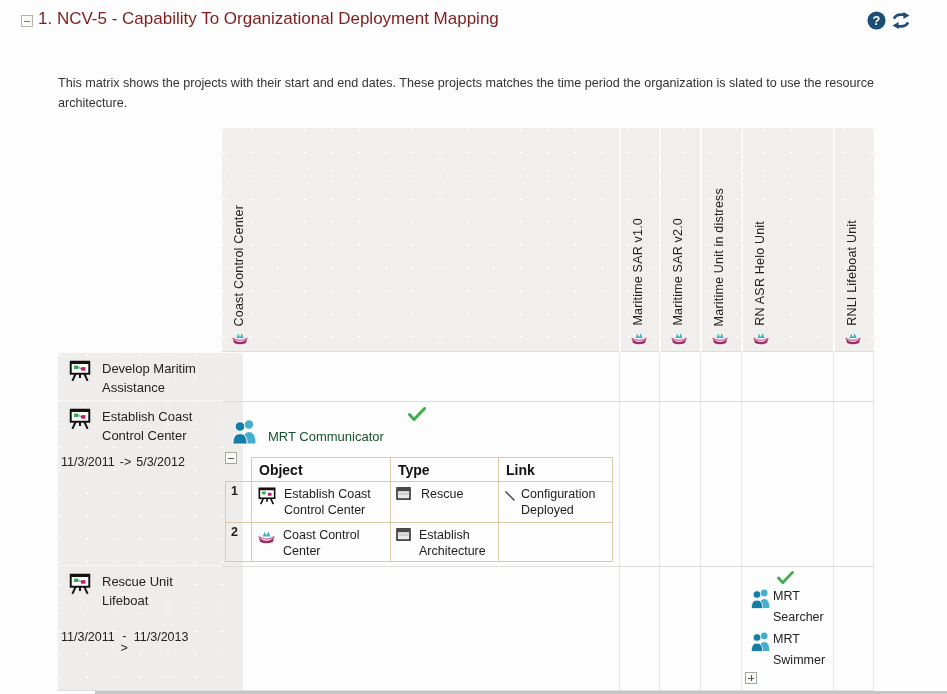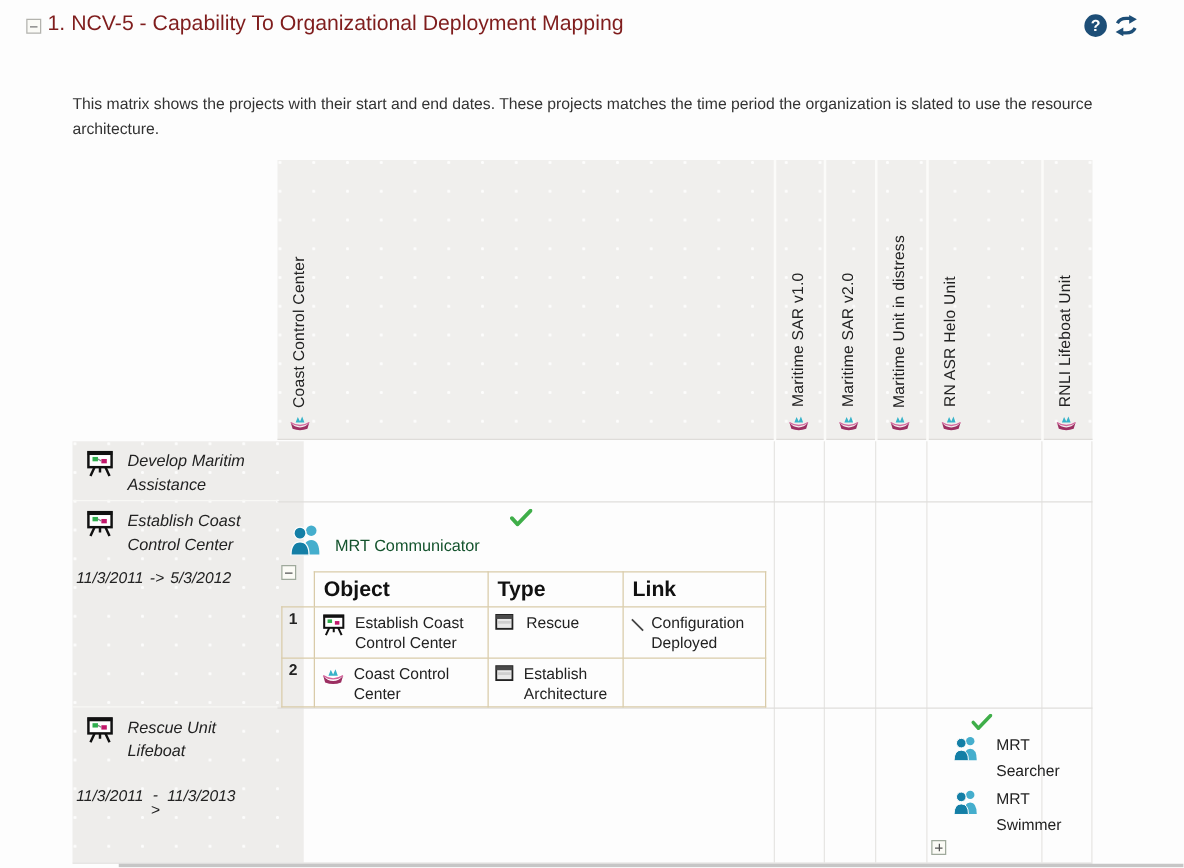--- a/index.html
+++ b/index.html
@@ -25,21 +25,21 @@
   .band{position:absolute;left:222px;top:128px;width:652px;height:224px;box-sizing:border-box;
         border-bottom:1px solid #dedcd9;}
   .colhead{position:absolute;top:0;height:224px;box-sizing:border-box;display:flex;flex-direction:column;
            justify-content:flex-end;align-items:flex-start;padding:0 0 7px 9px;}
   .colhead.sep{border-left:2px solid #fbfbf9;}
   .vlabel{writing-mode:vertical-rl;transform:rotate(180deg);font-size:12.5px;color:#222;
           letter-spacing:.2px;margin-bottom:5px;margin-left:1px;white-space:nowrap;}
   .colhead svg{display:block;}
 
   
-  .rowheadcol{position:absolute;left:58px;top:353px;width:185px;height:337px;background-color:#eeedeb;font-style:italic;}
+  .rowheadcol{position:absolute;left:58px;top:353px;width:185px;height:337px;background-color:#eeedeb;}
   .rh-block{position:absolute;left:0;width:164px;box-sizing:border-box;border-bottom:1px solid #f8f8f5;}
   .rh-row{display:flex;gap:10px;padding:6px 4px 0 10px;align-items:flex-start;}
   .rh-row svg{flex:0 0 24px;margin-top:1px;}
   .rh-label{font-size:13px;line-height:19px;color:#222;width:104px;}
   .rh-dates{display:flex;align-items:flex-start;gap:5px;font-size:12.5px;color:#222;margin-left:3px;}
   .arrow-wrap{display:inline-block;width:9px;word-break:break-all;line-height:12px;text-align:center;font-size:12.5px;}
 
   
   .vline{position:absolute;top:353px;height:337px;width:1px;background:#e7e6e4;}
   .hline{position:absolute;height:1px;background:#dfdedb;}
@@ -51,37 +51,37 @@
   .cell-comm .people{position:absolute;left:8px;top:16px;}
   .org-label{position:absolute;left:46px;top:27px;font-size:13px;color:#14532d;white-space:nowrap;}
   .toggle{position:absolute;width:12px;height:12px;box-sizing:border-box;border:1px solid #9fa99c;
           background:#fbfbf6;cursor:pointer;}
   .toggle .h{position:absolute;left:2px;right:2px;top:5px;height:1px;background:#555;}
   .toggle .v{position:absolute;top:2px;bottom:2px;left:5px;width:1px;background:#555;}
   .cell-comm .toggle{left:3px;top:50px;}
 
   table.obj-table{position:absolute;left:3px;top:55px;width:387px;border-collapse:collapse;table-layout:fixed;}
   table.obj-table th, table.obj-table td{border:1px solid #d9cba9;padding:2px 5px;text-align:left;vertical-align:top;}
-  table.obj-table th{font-size:17px;color:#111;padding:4px 7px 3px 7px;}
+  table.obj-table th{font-size:14px;color:#111;padding:4px 7px 3px 7px;}
   table.obj-table th.corner{border:none;}
   table.obj-table td{font-size:12.5px;color:#222;}
   td.num{font-size:13px;font-weight:bold;padding:4px 2px 0 8px;}
   .cellflex{display:flex;gap:7px;align-items:flex-start;padding-top:2px;}
   .cellflex svg{flex:0 0 auto;margin-top:1px;}
   .cellflex .txt{line-height:16px;}
   .type-flex{gap:10px;}
   .link-flex{gap:5px;}
   tr.r1 td{height:36px;}
   tr.r2 td{height:33px;}
 
   
   .cell-helo{position:absolute;left:741px;top:567px;width:92px;height:123px;}
   .cell-helo .check{position:absolute;left:36px;top:4px;}
   .helo-items{position:absolute;left:0;top:19px;width:92px;}
-  .helo-item{display:flex;gap:12px;padding-left:20px;margin-bottom:1px;align-items:flex-start;}
+  .helo-item{display:flex;gap:0;padding-left:8px;margin-bottom:1px;align-items:flex-start;}
   .helo-item svg{flex:0 0 24px;margin-top:2px;}
   .helo-item span{font-size:12.5px;line-height:21px;color:#222;width:56px;}
   .cell-helo .toggle{left:4px;top:105px;}
 </style>
 </head>
 <body>
 
 <div class="page">
 
   <span class="section-toggle">

